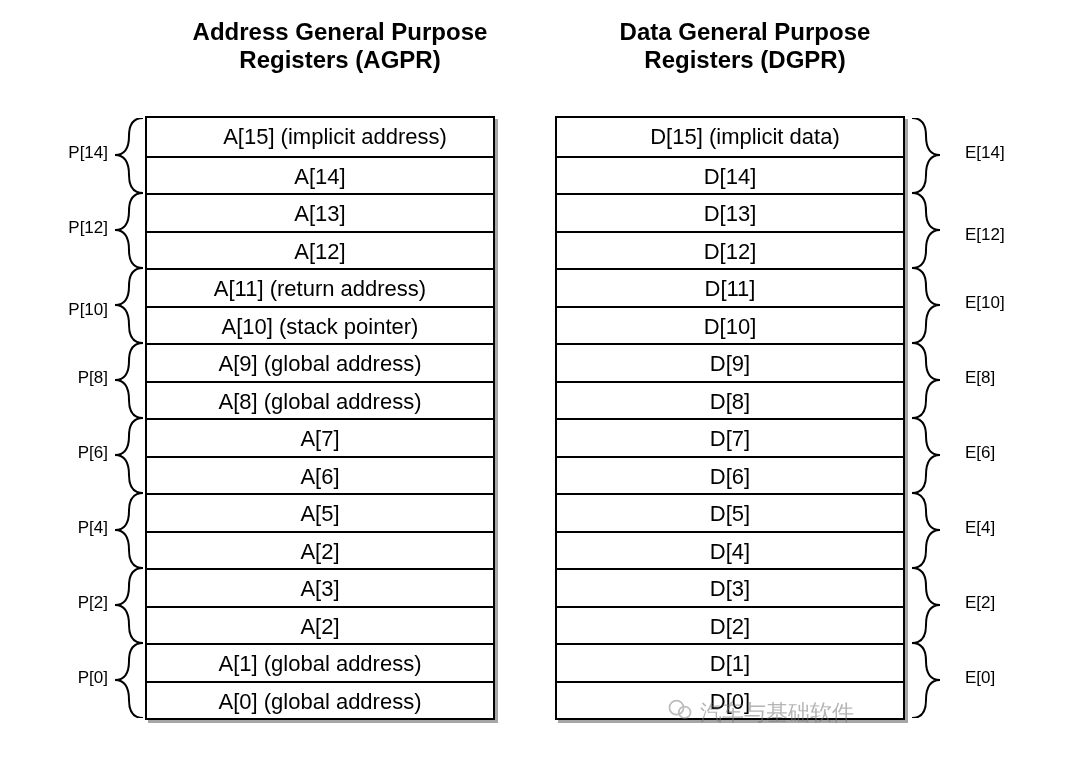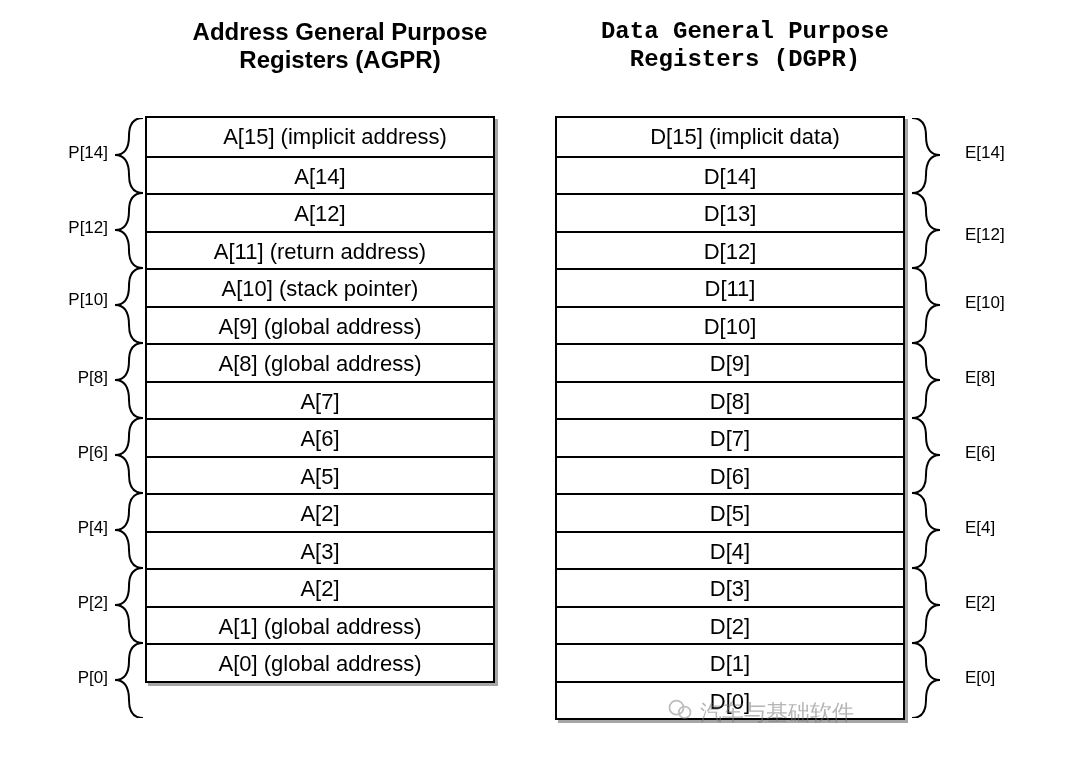--- a/index.html
+++ b/index.html
@@ -26,21 +26,21 @@
   .col-title {
     position: absolute;
     top: 18px;
     width: 350px;
     text-align: center;
     font-weight: 700;
     font-size: 24px;
     line-height: 28px;
   }
   .col-title.left  { left: 165px; }
-  .col-title.right { left: 570px; font-family: Liberation Mono, monospace; }
+  .col-title.right { left: 570px; }
 
   .reg-table {
     position: absolute;
     top: 116px;
     width: 350px;
     border: var(--border);
     box-sizing: border-box;
     box-shadow: 3px 3px 0 rgba(0,0,0,0.35);
     background: #fff;
   }
@@ -93,20 +93,21 @@
 <body>
 
 <div class="page">
 
   <div class="col-title left">Address General Purpose Registers (AGPR)</div>
   <div class="col-title right">Data General Purpose Registers (DGPR)</div>
 
   <div class="reg-table left">
     <div class="reg-row">A[15] (implicit address)</div>
     <div class="reg-row">A[14]</div>
+    <div class="reg-row">A[13]</div>
     <div class="reg-row">A[12]</div>
     <div class="reg-row">A[11] (return address)</div>
     <div class="reg-row">A[10] (stack pointer)</div>
     <div class="reg-row">A[9] (global address)</div>
     <div class="reg-row">A[8] (global address)</div>
     <div class="reg-row">A[7]</div>
     <div class="reg-row">A[6]</div>
     <div class="reg-row">A[5]</div>
     <div class="reg-row">A[2]</div>
     <div class="reg-row">A[3]</div>
@@ -129,21 +130,21 @@
     <div class="reg-row">D[5]</div>
     <div class="reg-row">D[4]</div>
     <div class="reg-row">D[3]</div>
     <div class="reg-row">D[2]</div>
     <div class="reg-row">D[1]</div>
     <div class="reg-row">D[0]</div>
   </div>
 
   <div class="brace-label left" style="top:143px">P[14]</div>
   <div class="brace-label left" style="top:218px">P[12]</div>
-  <div class="brace-label left" style="top:290px">P[10]</div>
+  <div class="brace-label left" style="top:300px">P[10]</div>
   <div class="brace-label left" style="top:368px">P[8]</div>
   <div class="brace-label left" style="top:443px">P[6]</div>
   <div class="brace-label left" style="top:518px">P[4]</div>
   <div class="brace-label left" style="top:593px">P[2]</div>
   <div class="brace-label left" style="top:668px">P[0]</div>
 
   <div class="brace-label right" style="top:143px">E[14]</div>
   <div class="brace-label right" style="top:225px">E[12]</div>
   <div class="brace-label right" style="top:293px">E[10]</div>
   <div class="brace-label right" style="top:368px">E[8]</div>

